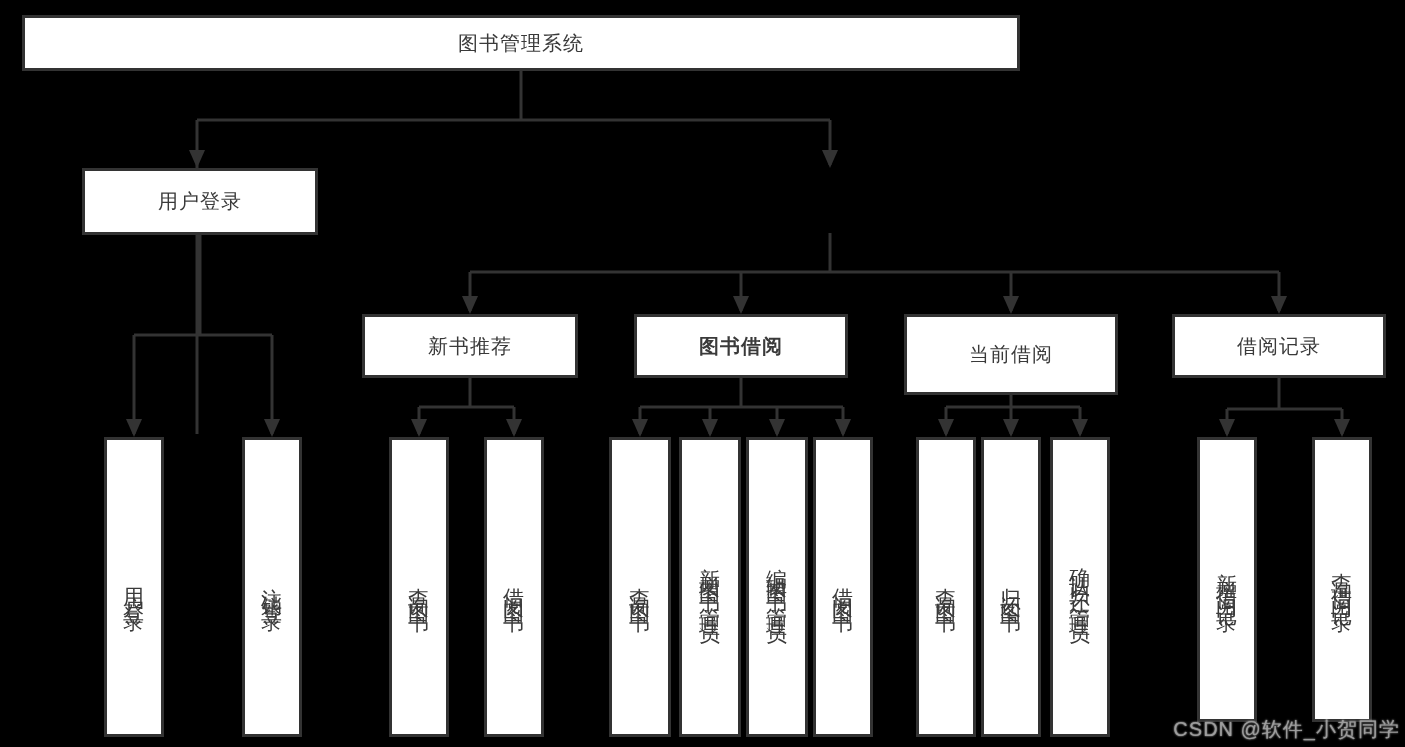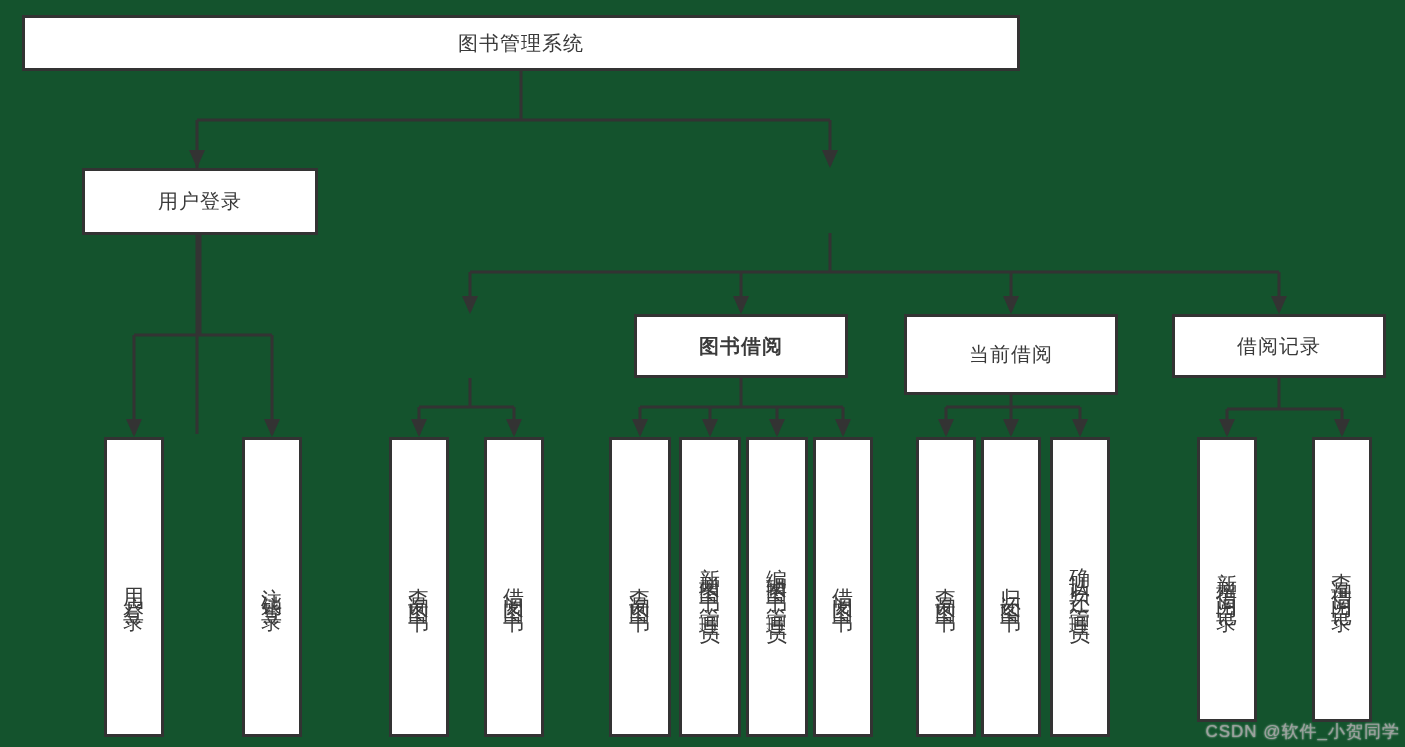--- a/index.html
+++ b/index.html
@@ -1,21 +1,21 @@
 <!DOCTYPE html>
 <html><head>
 <meta charset="utf-8">
 <style>
   * { margin: 0; padding: 0; box-sizing: border-box; }
   html, body { background: #ffffff; }
   .stage {
     position: relative;
     width: 1405px;
     height: 747px;
-    background: #14532d;
+    background: #000000;
     font-family: "Liberation Sans", "DejaVu Sans", sans-serif;
     overflow: hidden;
   }
   .connectors {
     position: absolute;
     left: 0; top: 0;
     width: 1405px; height: 747px;
     pointer-events: none;
   }
   .box {
@@ -38,21 +38,21 @@
     writing-mode: vertical-rl;
     text-orientation: mixed;
     letter-spacing: 8px;
     line-height: 1;
     white-space: nowrap;
   }
   .watermark {
     position: absolute;
     right: 5px;
     bottom: 4px;
-    font-size: 17px;
+    font-size: 20px;
     color: rgba(158, 158, 158, 0.92);
     letter-spacing: 1px;
     text-shadow: 0 0 2px rgba(255,255,255,0.8);
     z-index: 5;
   }
 </style>
 </head>
 <body>
 
 <div class="stage">
@@ -91,20 +91,23 @@
   </svg>
 
   <div class="box node-h" style="left:22px; top:15px; width:998px; height:56px;">
     <span>图书管理系统</span>
   </div>
 
   <div class="box node-h" style="left:82px; top:168px; width:236px; height:67px;">
     <span>用户登录</span>
   </div>
 
+  <div class="box node-h" style="left:362px; top:314px; width:216px; height:64px;">
+    <span>新书推荐</span>
+  </div>
   <div class="box node-h" style="left:634px; top:314px; width:214px; height:64px;font-weight:bold;">
     <span>图书借阅</span>
   </div>
   <div class="box node-h" style="left:904px; top:314px; width:214px; height:81px;">
     <span>当前借阅</span>
   </div>
   <div class="box node-h" style="left:1172px; top:314px; width:214px; height:64px;">
     <span>借阅记录</span>
   </div>
 

